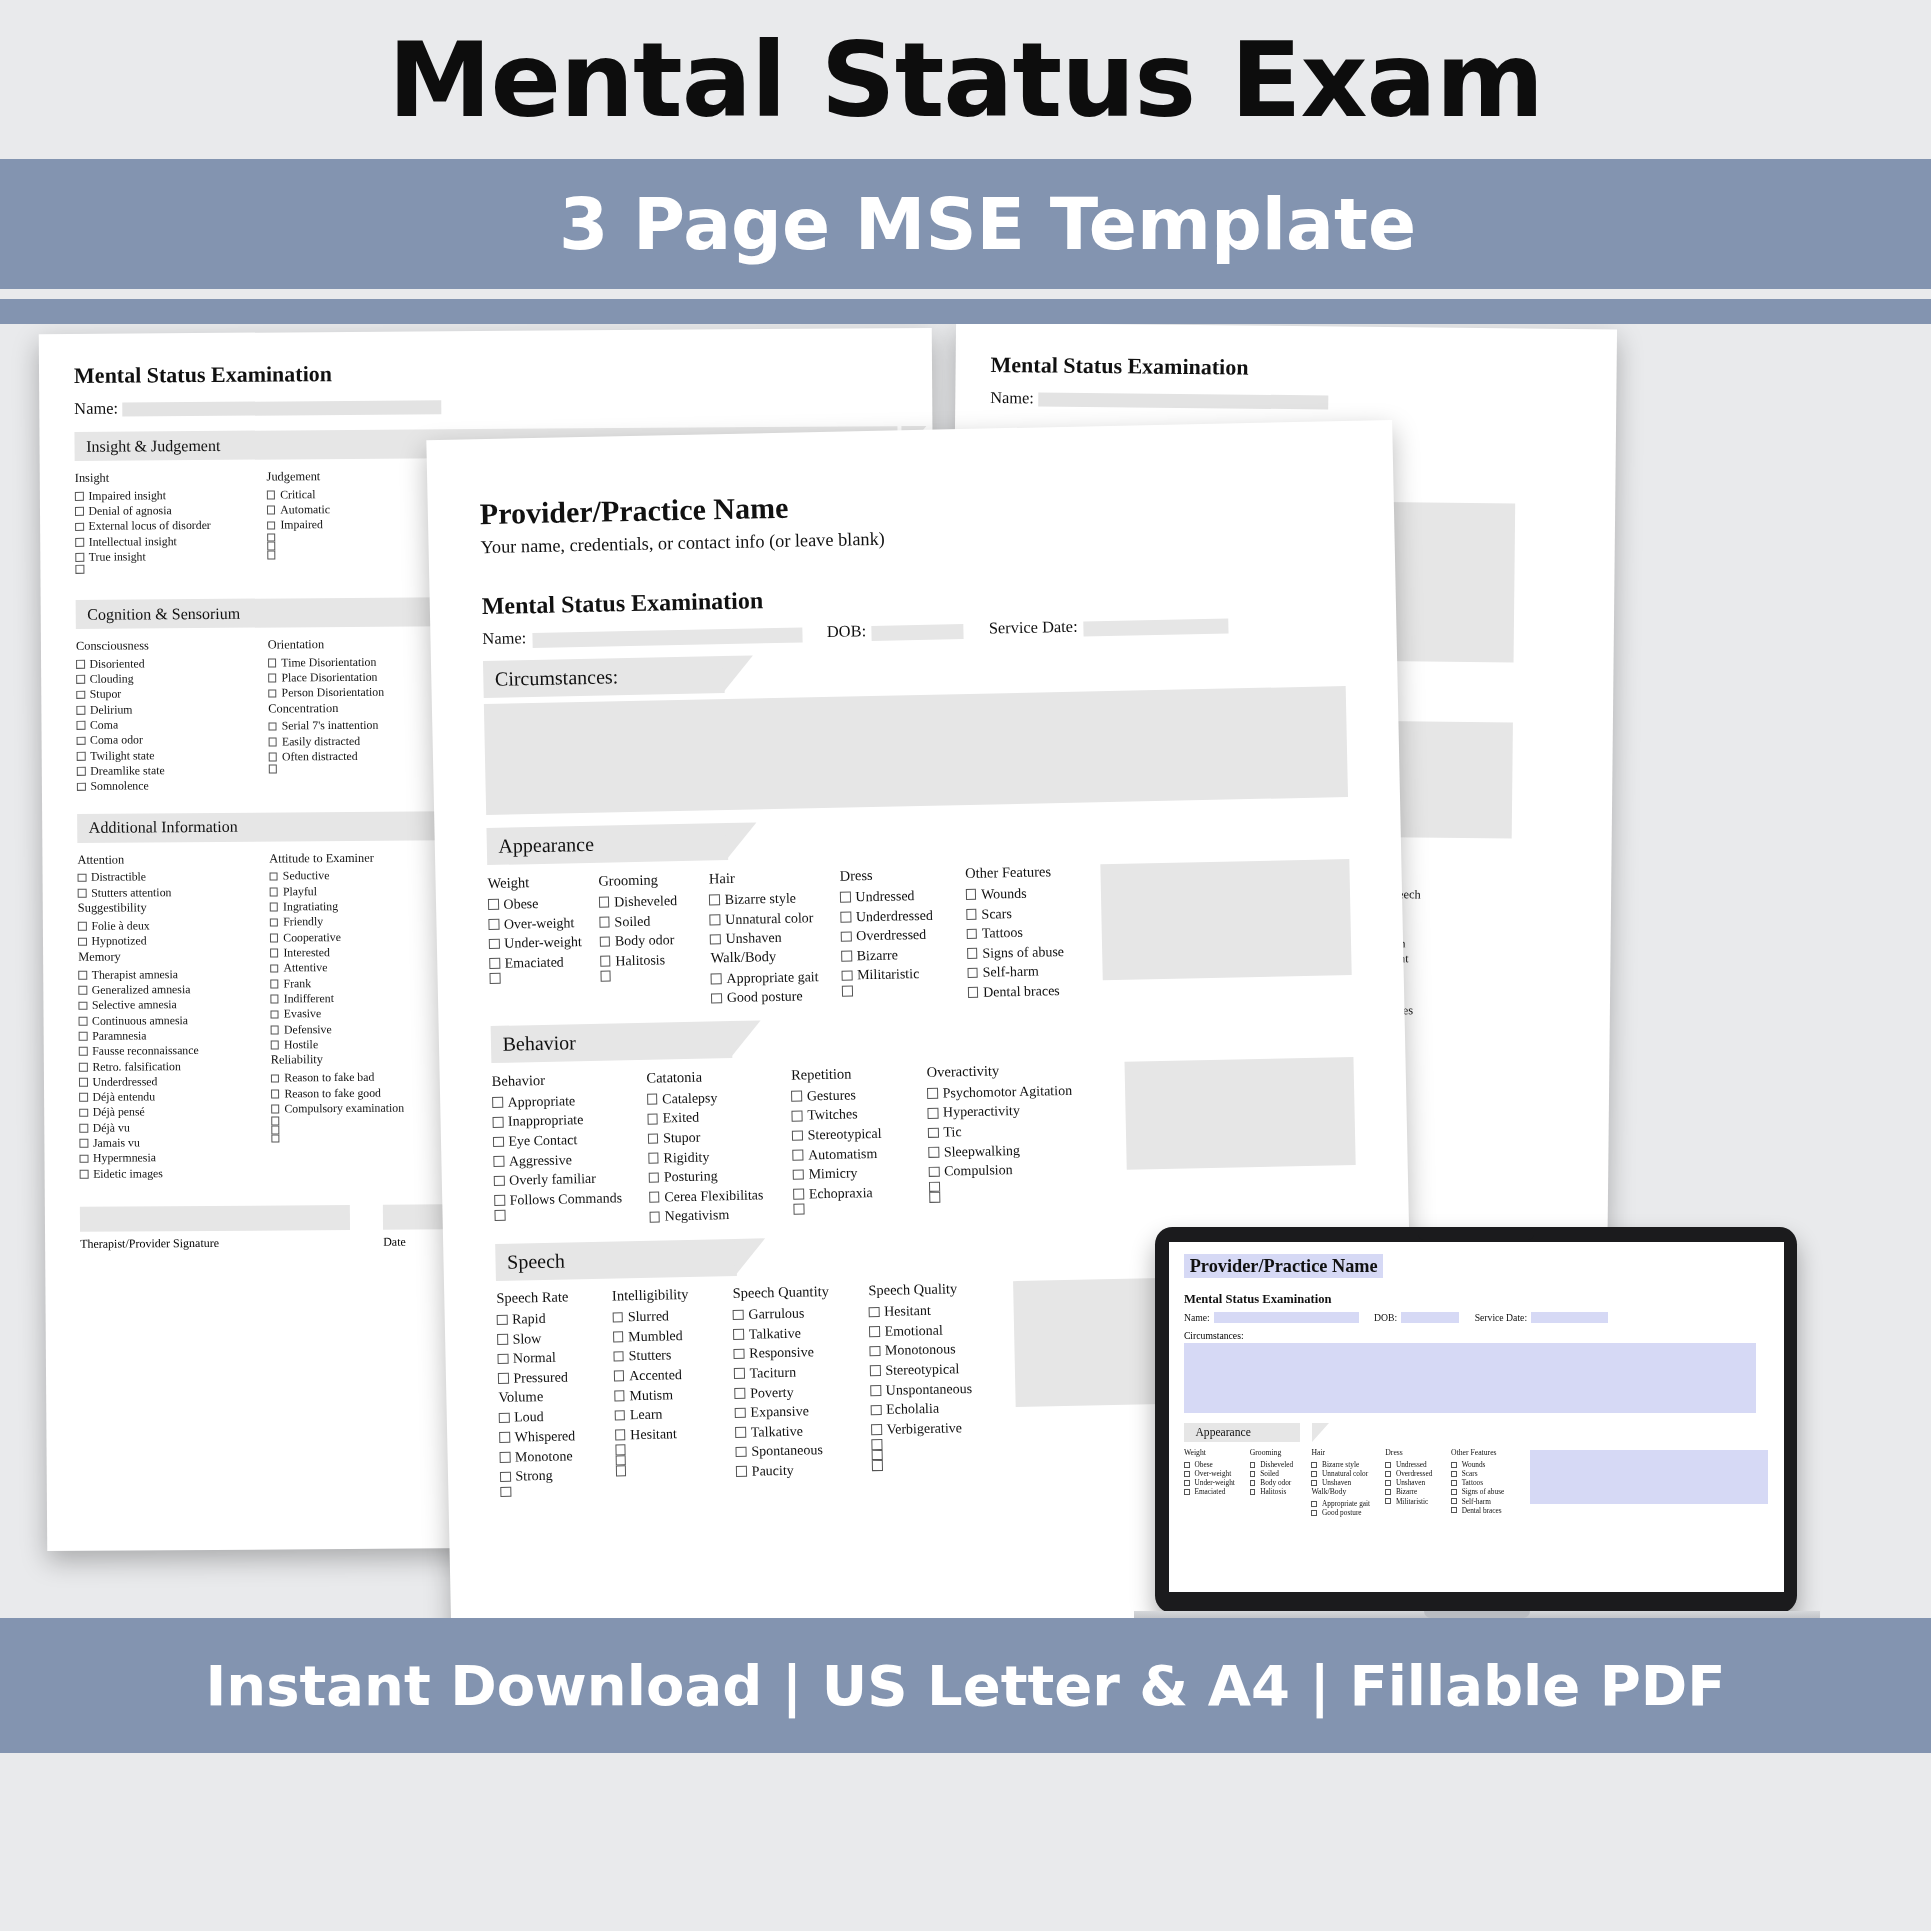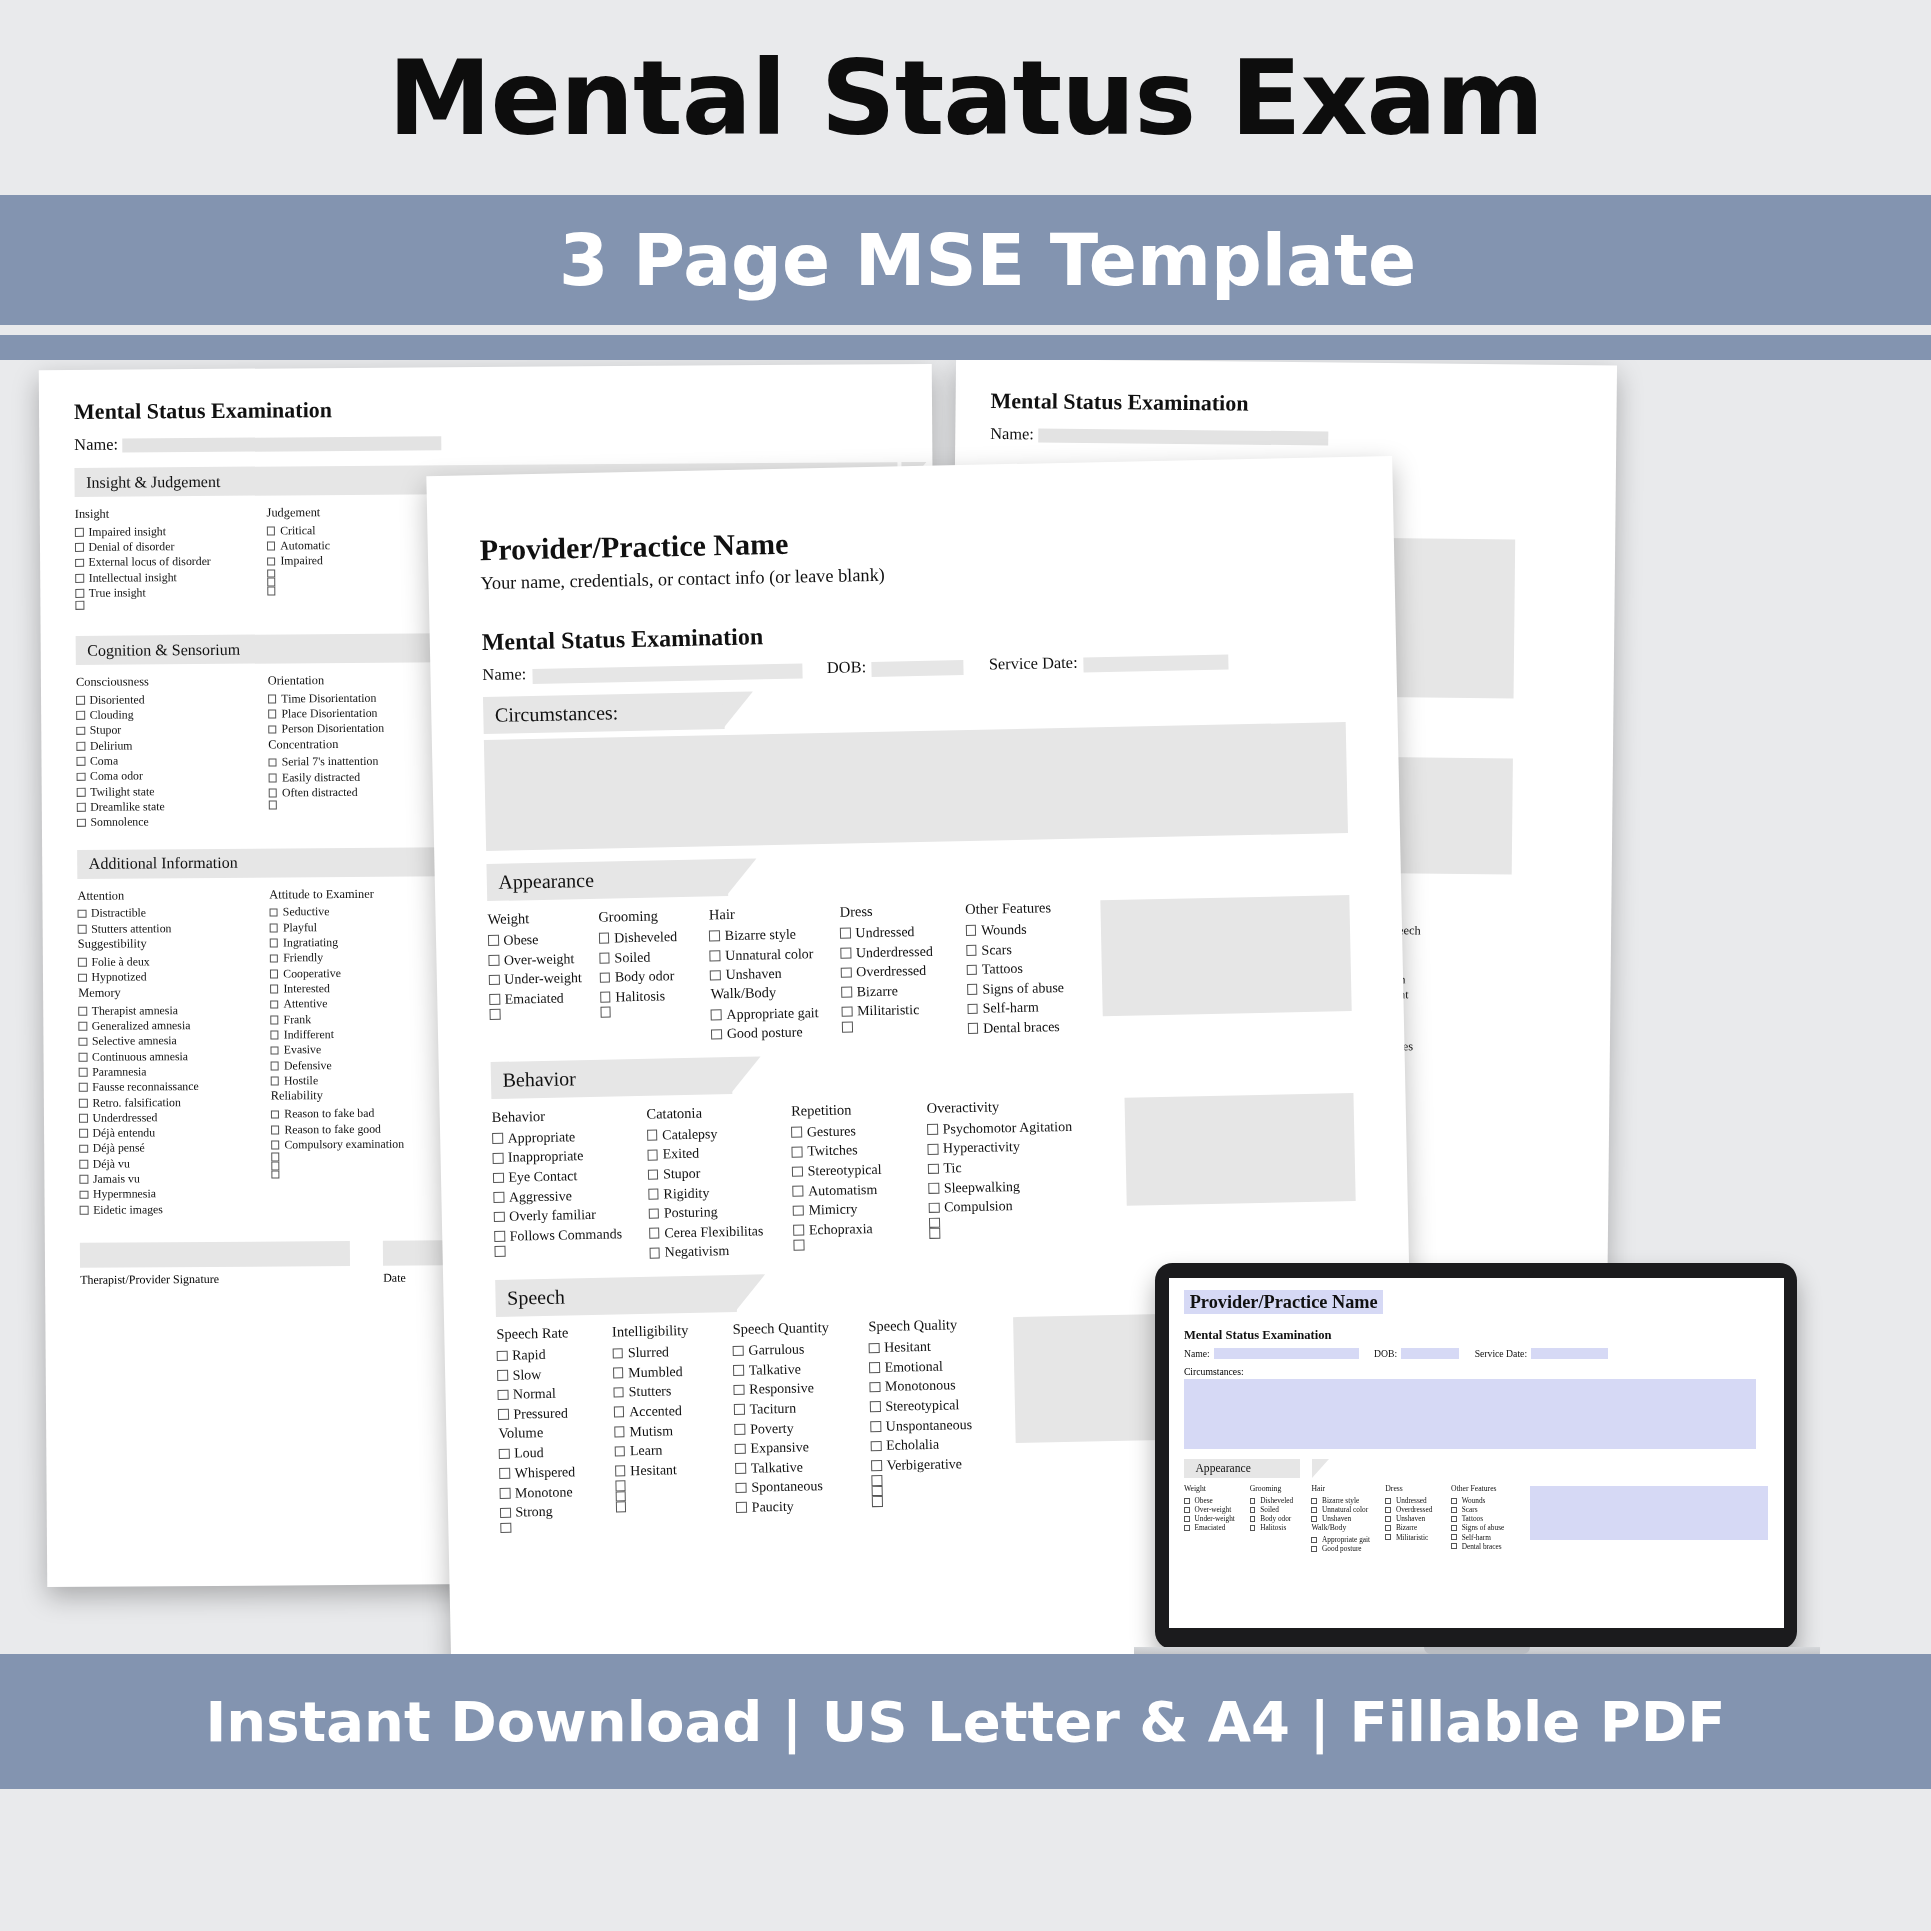--- a/index.html
+++ b/index.html
@@ -6,21 +6,21 @@
   html, body { margin:0; padding:0; }
   body {
     width:1931px; height:1931px;
     background:#e9eaec;
     font-family:"Liberation Sans", sans-serif;
     overflow:hidden;
     position:relative;
   }
   
   .top-title {
-    height:195px;
+    height:159px;
     display:flex; align-items:center; justify-content:center;
     background:#e9eaec;
   }
   .top-title h1 {
     margin:0;
     font-size:104px;
     font-weight:bold;
     letter-spacing:-1px;
     color:#0d0d0d;
     font-family:"DejaVu Sans", sans-serif;
@@ -456,21 +456,21 @@
       <div class="sec">Insight &amp; Judgement</div>
       <div class="cols" style="width:560px">
         <div class="col">
           <div class="colhead">Insight</div>
           <div class="opt">
               <span class="cb"></span>
               <span>Impaired insight</span>
             </div>
           <div class="opt">
               <span class="cb"></span>
-              <span>Denial of disorder</span>
+              <span>Denial of agnosia</span>
             </div>
           <div class="opt">
               <span class="cb"></span>
               <span>External locus of disorder</span>
             </div>
           <div class="opt">
               <span class="cb"></span>
               <span>Intellectual insight</span>
             </div>
           <div class="opt">

